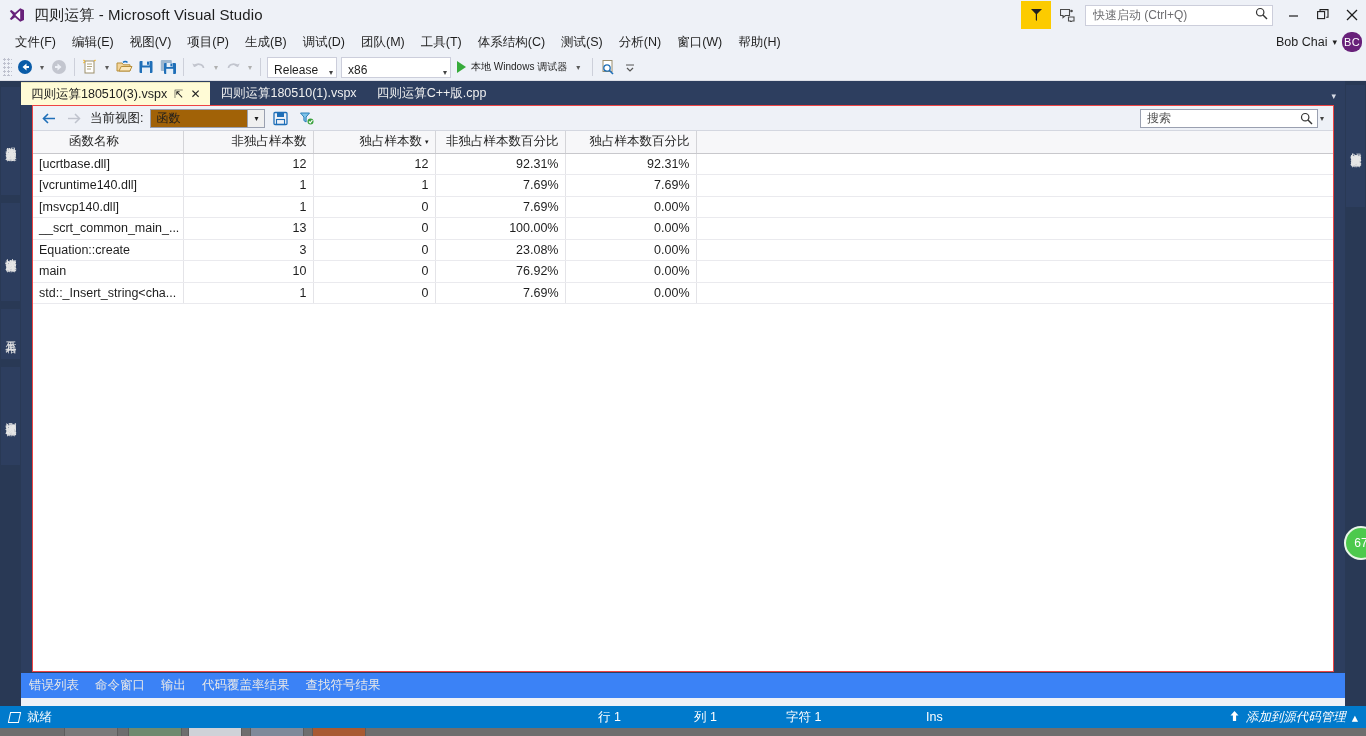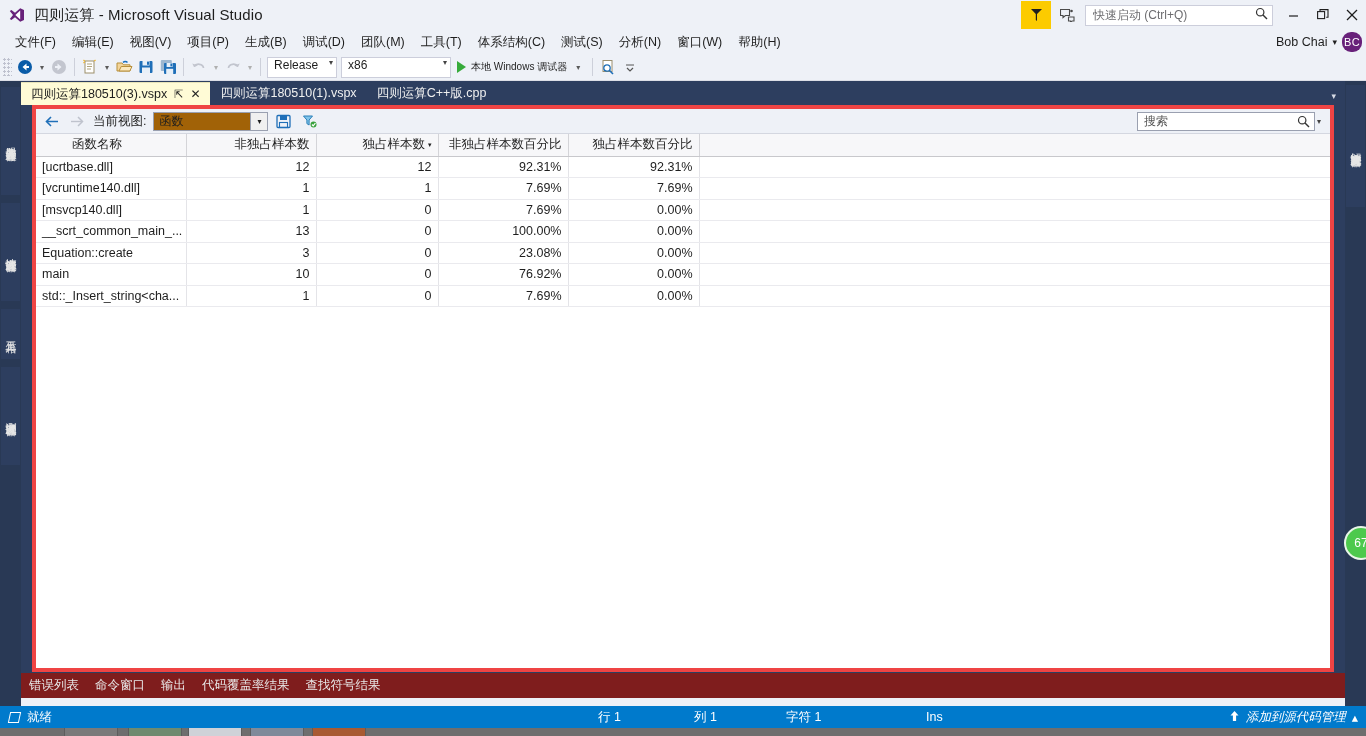--- a/index.html
+++ b/index.html
@@ -90,21 +90,21 @@
   }
   .tb-btn {
     height: 22px; min-width: 22px; display: flex; align-items: center; justify-content: center;
     padding: 0 2px; color: #1e1e1e;
   }
   .tb-caret { font-size: 8px; color: #5a5a5a; padding: 0 4px; }
   .tb-caret.dim { color: #b0b0b0; }
   .tb-sep { width: 1px; height: 18px; background: #cdd0da; margin: 0 4px; }
   .combo {
     height: 21px; background: #fff; border: 1px solid #cccedb;
-    display: flex; align-items: flex-start; padding: 0 3px 0 6px;
+    display: flex; align-items: flex-end; padding: 0 3px 0 6px;
     font-size: 12px; color: #1e1e1e; margin: 0 2px;
   }
   .combo .combo-label { white-space: nowrap; }
   .combo .combo-arrow { margin-left: auto; padding-left: 8px; font-size: 8px; color: #444; }
   .combo.release { width: 70px; }
   .combo.platform { width: 110px; }
   .run-btn { display: flex; align-items: center; gap: 5px; padding: 0 4px; height: 22px; }
   .run-tri {
     width: 0; height: 0;
     border-left: 9px solid #36ab3a; border-top: 6px solid transparent; border-bottom: 6px solid transparent;
@@ -153,21 +153,21 @@
     background: #fffbd6; color: #1e1e1e; border-top: 1px solid #e7e2b8;
   }
   .tab .pin-icon { font-size: 11px; color: #1e1e1e; line-height: 1; }
   .tab .close-icon { font-size: 12px; color: #1e1e1e; line-height: 1; }
   .tabstrip-caret {
     margin-left: auto; padding: 0 9px 4px 0; color: #d8dce6; font-size: 9px;
   }
 
   .docbody {
     position: absolute; left: 11px; top: 24px; width: 1302px; height: 567px;
-    background: #ffffff; border: 4px solid #ef4444;
+    background: #ffffff; border: 1px solid #ef4444;
   }
 
   
   .rpt-toolbar {
     height: 25px; background: #eef1f7; border-bottom: 1px solid #d4d7e0;
     display: flex; align-items: center; padding: 0 4px;
   }
   .nav-arrow { width: 24px; height: 20px; display: flex; align-items: center; justify-content: center; }
   .rpt-label { font-size: 12.5px; color: #1e1e1e; margin: 0 7px 0 5px; white-space: nowrap; }
   .view-combo {
@@ -215,21 +215,21 @@
   .grid col.w2 { width: 122px; }
   .grid col.w3 { width: 130px; }
   .grid col.w4 { width: 131px; }
   .grid col.wrest { width: auto; }
   .grid th.rest, .grid td.rest { border-right: none; }
   .sort-caret { font-size: 7px; margin-left: 3px; position: relative; top: -1px; }
 
   
   .bottomtabs {
     position: absolute; left: 21px; top: 673px; width: 1324px; height: 25px;
-    background: #7f1d1d; display: flex; align-items: center;
+    background: #3b82f6; display: flex; align-items: center;
   }
   .btab { font-size: 12.5px; color: #e8e8e8; padding: 0 8px; white-space: nowrap; }
 
   
   .statusbar {
     position: absolute; left: 0; top: 706px; width: 1366px; height: 22px;
     background: #007acc; display: flex; align-items: center;
     color: #fff; font-size: 12.5px;
   }
   .sb-ready { display: flex; align-items: center; gap: 7px; margin-left: 9px; }

